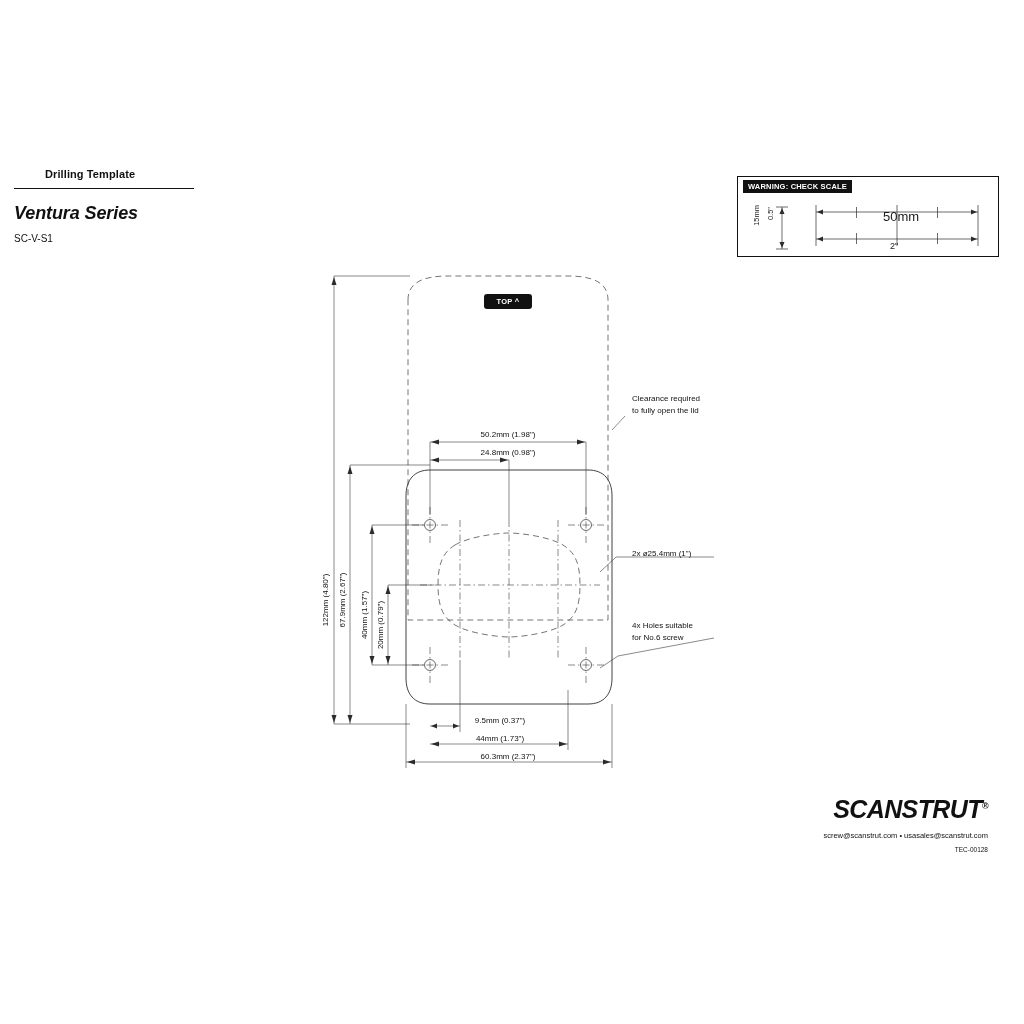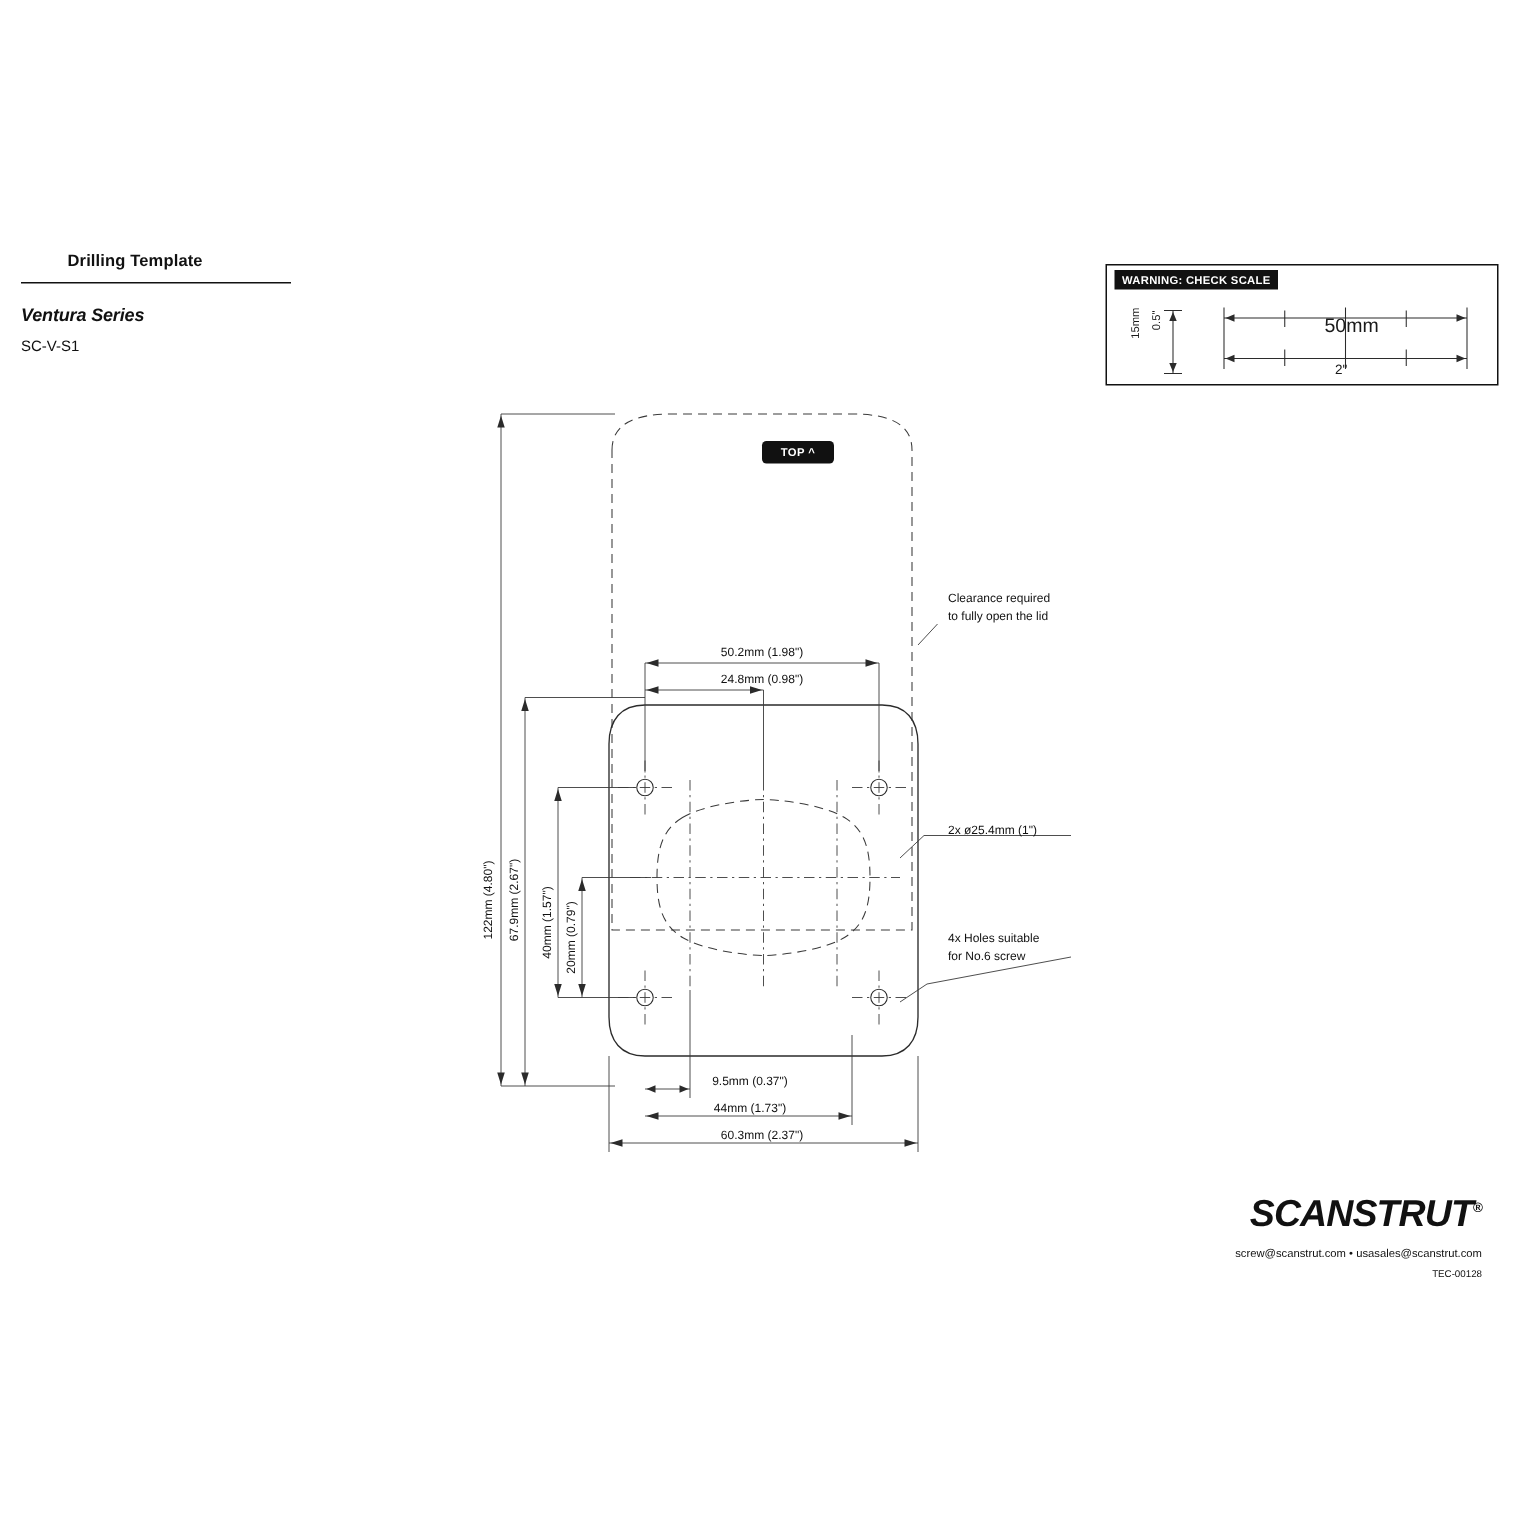--- a/index.html
+++ b/index.html
@@ -37,21 +37,21 @@
     margin-left: 31px;
   }
   .hdr-rule {
     width: 180px;
     height: 1px;
     background: #111;
     margin-top: 8px;
     margin-bottom: 14px;
   }
   .hdr-series {
-    font-size: 12px;
+    font-size: 18px;
     font-weight: bold;
     font-style: italic;
     color: #111;
     letter-spacing: -0.1px;
   }
   .hdr-sub {
     font-size: 13.5px;
     color: #111;
     margin-top: 5px;
     letter-spacing: -0.1px;
@@ -110,21 +110,21 @@
   }
   .notetxt {
     font-family: "Liberation Sans", sans-serif;
     font-size: 8px;
     fill: #111;
   }
 
   
   .toptab {
     position: absolute;
-    left: 508px;
+    left: 484px;
     top: 294px;
     width: 48px;
     height: 15px;
     background: #111;
     border-radius: 3px;
   }
   .toptab span {
     display: block;
     color: #fff;
     font-size: 7.5px;

